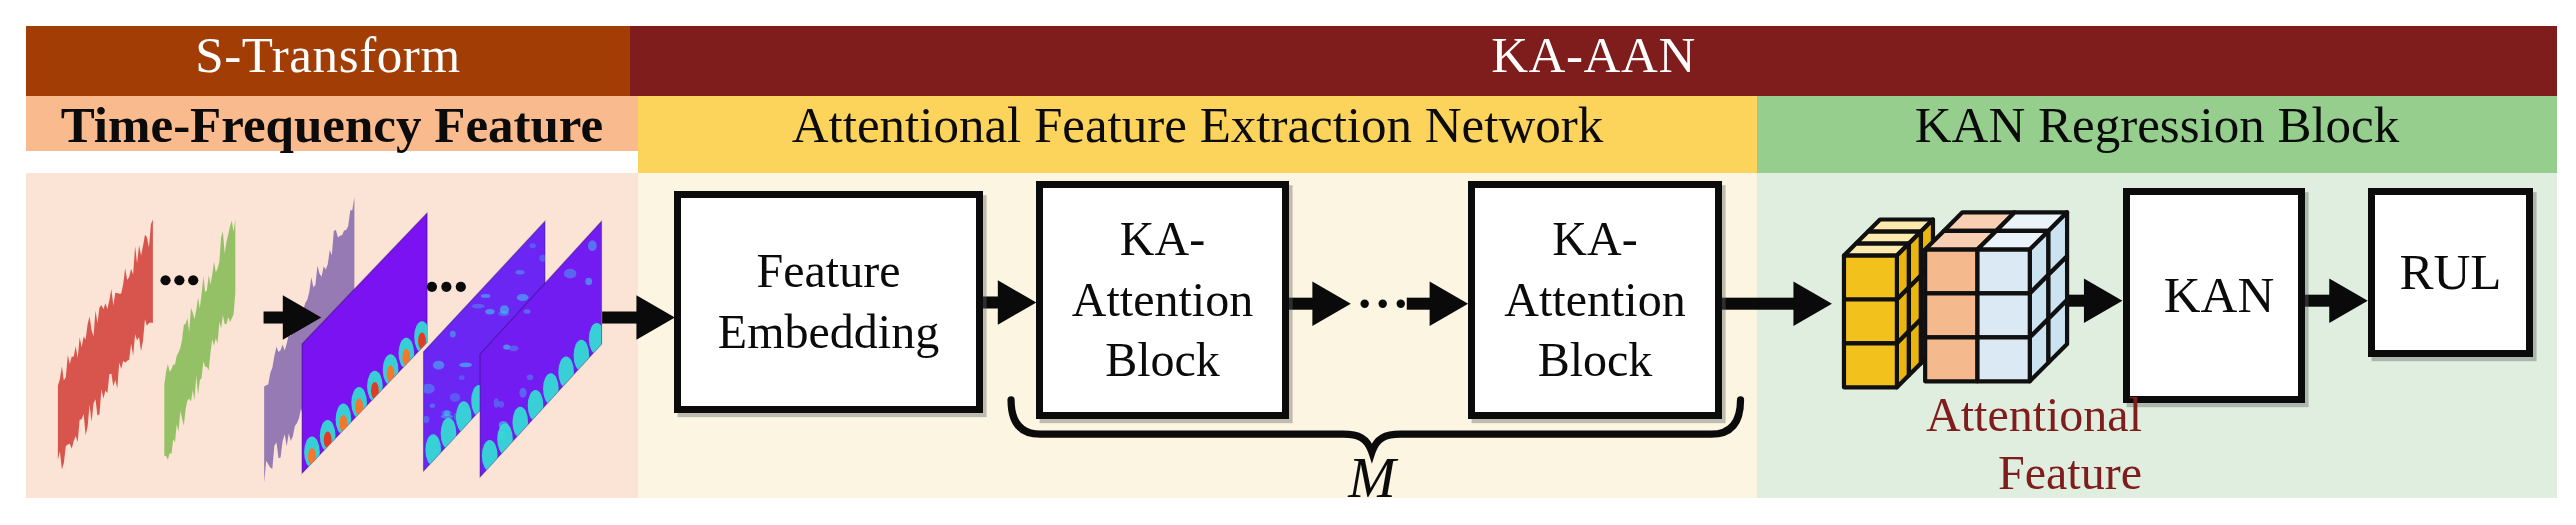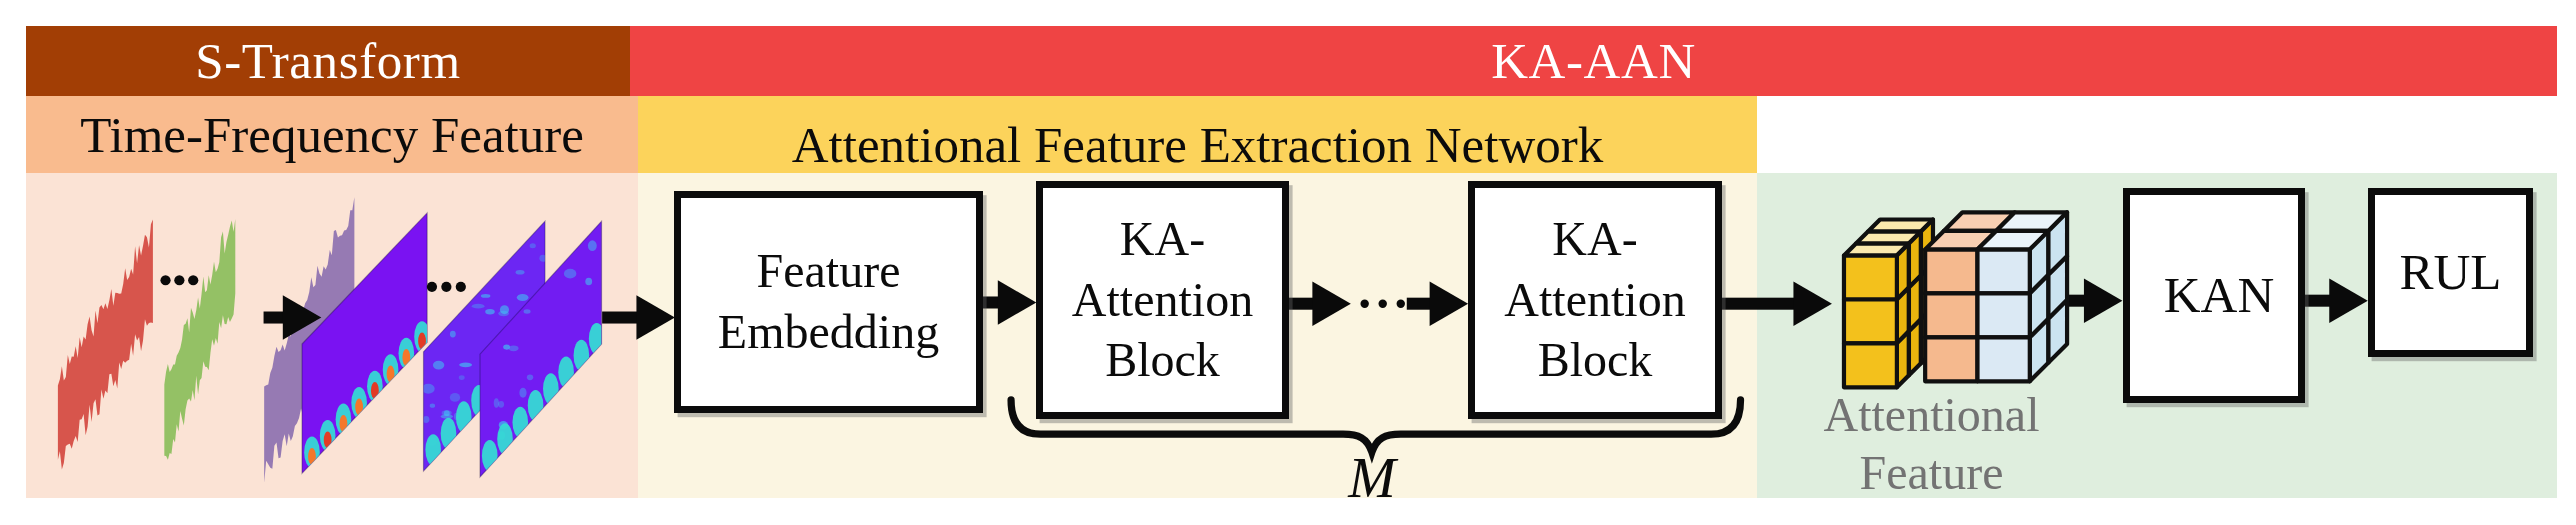--- a/index.html
+++ b/index.html
@@ -1,35 +1,35 @@
 <!DOCTYPE html>
 <html style="font-size:9.6px"><head>
 <meta charset="utf-8">
 <style>
   html,body{margin:0;padding:0;background:#ffffff;}
   #canvas{
     position:relative;width:2576px;height:525px;background:#ffffff;overflow:hidden;
     font-family:"Liberation Serif","DejaVu Serif",serif;
   }
   .abs{position:absolute;box-sizing:border-box;}
-  .band{display:flex;align-items:center;justify-content:center;white-space:nowrap;}
+  .band{display:flex;justify-content:center;white-space:nowrap;}
   .hdr{font-size:51px;color:#ffffff;letter-spacing:0.6px;}
   .sub{font-size:51px;color:#0b0b0b;}
   #gfx{position:absolute;left:0;top:0;z-index:1;}
   .node{
     background:#ffffff;border:7.8px solid #0b0b0b;z-index:2;
     box-shadow:3.6px 4.2px 0 rgba(100,100,100,0.40);
     display:flex;align-items:center;justify-content:center;text-align:center;
     font-size:48px;line-height:1.27;color:#0b0b0b;white-space:pre-line;
   }
   .node.small{font-size:51px;}
-  .caption{z-index:2;text-align:center;color:#737373;white-space:pre-line;}
+  .caption{z-index:2;text-align:right;color:#7f1d1d;white-space:pre-line;}
   #m-label{font-style:italic;font-size:57px;z-index:2;text-align:center;color:#0b0b0b;}
   .band-brown{background:#A23E05;}
-  .band-blue{background:#ef4444;}
+  .band-blue{background:#7f1d1d;}
   .band-salmon{background:#F9BB8E;}
   .band-yellow{background:#FCD35B;}
   .band-green{background:#95CE8D;}
   .body-pink{background:#FBE3D5;}
   .body-cream{background:#FBF5E1;}
   .body-green{background:#DFEEDE;}
 </style>
 </head>
 <body>
 
@@ -229,25 +229,28 @@
       </g>
     </svg>
 
   <div class="abs band band-brown" style="left:26px;top:26px;width:604px;height:70px;">
     <span class="hdr">S-Transform</span>
   </div>
   <div class="abs band band-blue" style="left:630px;top:26px;width:1927px;height:70px;">
     <span class="hdr">KA-AAN</span>
   </div>
 
-  <div class="abs band band-salmon" style="left:26px;top:96px;width:612px;height:77px;">
+  <div class="abs band band-salmon" style="left:26px;top:96px;width:612px;height:55px;font-weight:bold;">
     <span class="sub">Time-Frequency Feature</span>
   </div>
   <div class="abs band band-yellow" style="left:638px;top:96px;width:1119px;height:98px;">
     <span class="sub">Attentional Feature Extraction Network</span>
+  </div>
+  <div class="abs band band-green" style="left:1757px;top:96px;width:800px;height:77px;">
+    <span class="sub">KAN Regression Block</span>
   </div>
 
   <div class="abs body-pink" style="left:26px;top:173px;width:612px;height:325px;z-index:0;"></div>
   <div class="abs body-cream" style="left:638px;top:173px;width:1119px;height:325px;z-index:0;"></div>
   <div class="abs body-green" style="left:1757px;top:173px;width:800px;height:325px;z-index:0;"></div>
 
   <div class="abs node" style="left:674px;top:191px;width:309px;height:222px;">
     <span>Feature
 Embedding</span>
   </div>

